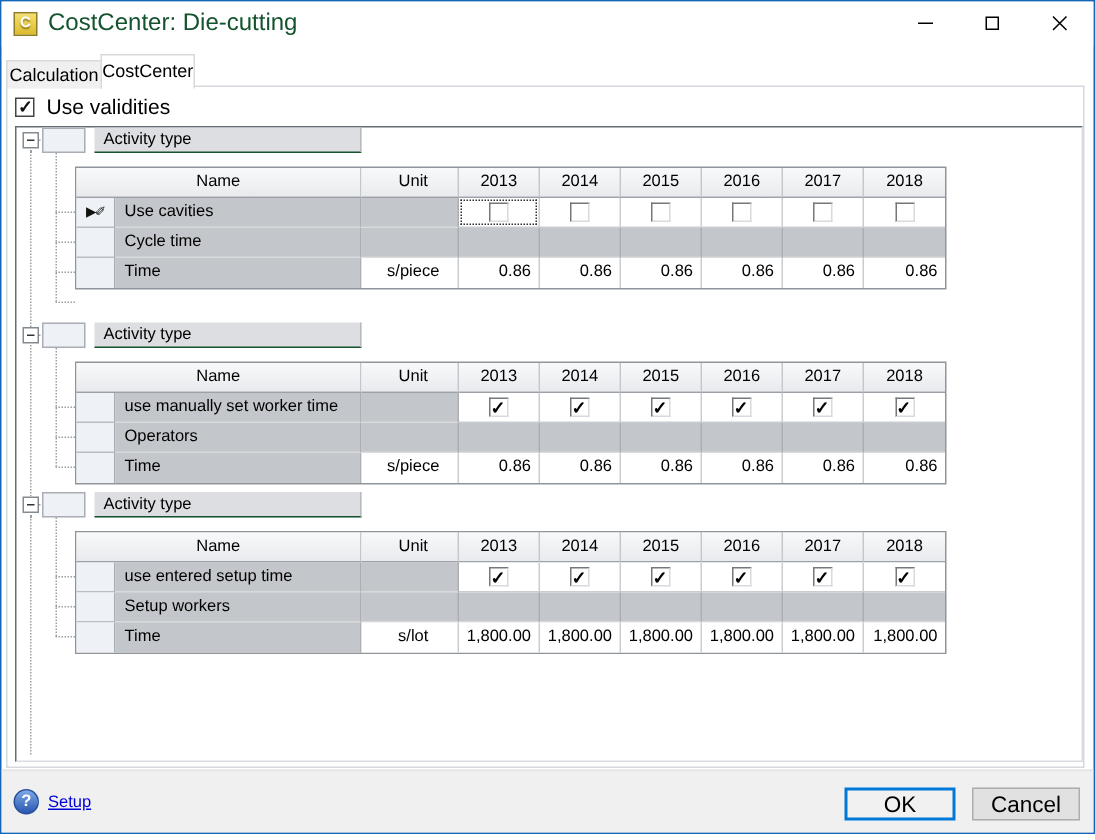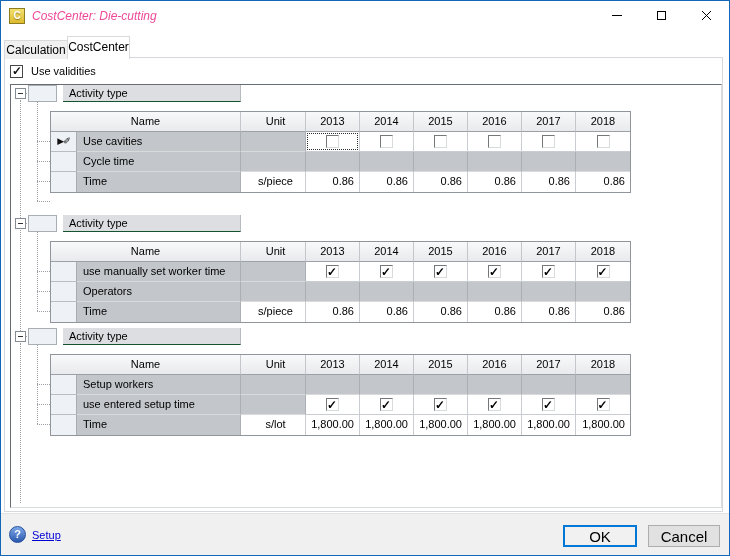--- a/index.html
+++ b/index.html
@@ -9,39 +9,39 @@
   .window { position:absolute; left:0; top:0; width:730px; height:556px;
             border:1px solid #1467b8; background:#ffffff; overflow:hidden; }
 
   
   .titlebar { position:absolute; left:0; top:0; right:0; height:30px; background:#ffffff;
               display:flex; align-items:center; }
   .app-icon { width:16px; height:16px; margin-left:8px; margin-right:7px;
               background:linear-gradient(#f4e070,#ddbb2e); border:1px solid #8e7c20;
               color:#fff; font-size:10px; font-weight:bold; text-align:center; line-height:14px;
               text-shadow:0 1px 1px rgba(90,70,0,.6); }
-  .title-text { font-size:12px; color:#ec4899;font-style:italic; }
+  .title-text { font-size:16px; color:#14532d; }
   .caption-btns { position:absolute; right:0; top:0; display:flex; }
   .cap { width:45px; height:29px; display:flex; align-items:center; justify-content:center; }
   .glyph-min { width:10px; height:1px; background:#000; }
   .glyph-max { width:9px; height:9px; border:1px solid #000; background:transparent; }
 
   
   .tabstrip { position:absolute; left:0; top:30px; width:100%; height:28px; z-index:3; }
   .tab { position:absolute; bottom:0; font-size:12px; text-align:center;
          border:1px solid #d9d9d9; border-bottom:none; }
   .tab-inactive { left:3px; width:64px; height:19px; line-height:18px; background:#f0f0f0; }
   .tab-active { left:66px; width:63px; height:23px; line-height:21px; background:#ffffff; z-index:4; }
 
   .tabpanel { position:absolute; left:3px; top:56px; width:719px; height:455px;
               border:1px solid #d5d8dd; background:#ffffff; }
 
   
   .use-validities { position:absolute; left:9px; top:62px; height:16px;
-                    display:flex; align-items:center; gap:8px; font-size:11px; z-index:2; }
+                    display:flex; align-items:center; gap:8px; font-size:14px; z-index:2; }
   .cb13 { width:13px; height:13px; border:1px solid #454545; background:#fff; position:relative; }
   .cb13.checked::after { content:"✓"; position:absolute; left:1px; top:-2px;
                          font-size:12px; font-weight:bold; color:#111; }
 
   
   .grid { position:absolute; left:9px; top:83px; width:712px; height:424px; background:#fff;
           border-top:1px solid #666c72; border-left:1px solid #666c72;
           border-right:1px solid #d9dce0; border-bottom:1px solid #d9dce0;
           overflow:hidden; z-index:2; }
   .grid > div { position:absolute; }
@@ -281,51 +281,51 @@
           <div class="c hc unitc">Unit</div>
           <div class="c hc yearc">2013</div>
           <div class="c hc yearc">2014</div>
           <div class="c hc yearc">2015</div>
           <div class="c hc yearc">2016</div>
           <div class="c hc yearc">2017</div>
           <div class="c hc yearc">2018</div>
         </div>
         <div class="row">
           <div class="c rh"></div>
+          <div class="c silver namec">use entered setup time</div>
+          <div class="c unitc silver"></div>
+          <div class="c yearc cbc">
+            <div class="gcb checked"></div>
+          </div>
+          <div class="c yearc cbc">
+            <div class="gcb checked"></div>
+          </div>
+          <div class="c yearc cbc">
+            <div class="gcb checked"></div>
+          </div>
+          <div class="c yearc cbc">
+            <div class="gcb checked"></div>
+          </div>
+          <div class="c yearc cbc">
+            <div class="gcb checked"></div>
+          </div>
+          <div class="c yearc cbc">
+            <div class="gcb checked"></div>
+          </div>
+        </div>
+        <div class="row">
+          <div class="c rh"></div>
           <div class="c silver namec">Setup workers</div>
           <div class="c unitc silver"></div>
           <div class="c yearc silver"></div>
           <div class="c yearc silver"></div>
           <div class="c yearc silver"></div>
           <div class="c yearc silver"></div>
           <div class="c yearc silver"></div>
           <div class="c yearc silver"></div>
-        </div>
-        <div class="row">
-          <div class="c rh"></div>
-          <div class="c silver namec">use entered setup time</div>
-          <div class="c unitc silver"></div>
-          <div class="c yearc cbc">
-            <div class="gcb checked"></div>
-          </div>
-          <div class="c yearc cbc">
-            <div class="gcb checked"></div>
-          </div>
-          <div class="c yearc cbc">
-            <div class="gcb checked"></div>
-          </div>
-          <div class="c yearc cbc">
-            <div class="gcb checked"></div>
-          </div>
-          <div class="c yearc cbc">
-            <div class="gcb checked"></div>
-          </div>
-          <div class="c yearc cbc">
-            <div class="gcb checked"></div>
-          </div>
         </div>
         <div class="row">
           <div class="c rh"></div>
           <div class="c silver namec">Time</div>
           <div class="c unitc ">s/lot</div>
           <div class="c yearc valc">1,800.00</div>
           <div class="c yearc valc">1,800.00</div>
           <div class="c yearc valc">1,800.00</div>
           <div class="c yearc valc">1,800.00</div>
           <div class="c yearc valc">1,800.00</div>

